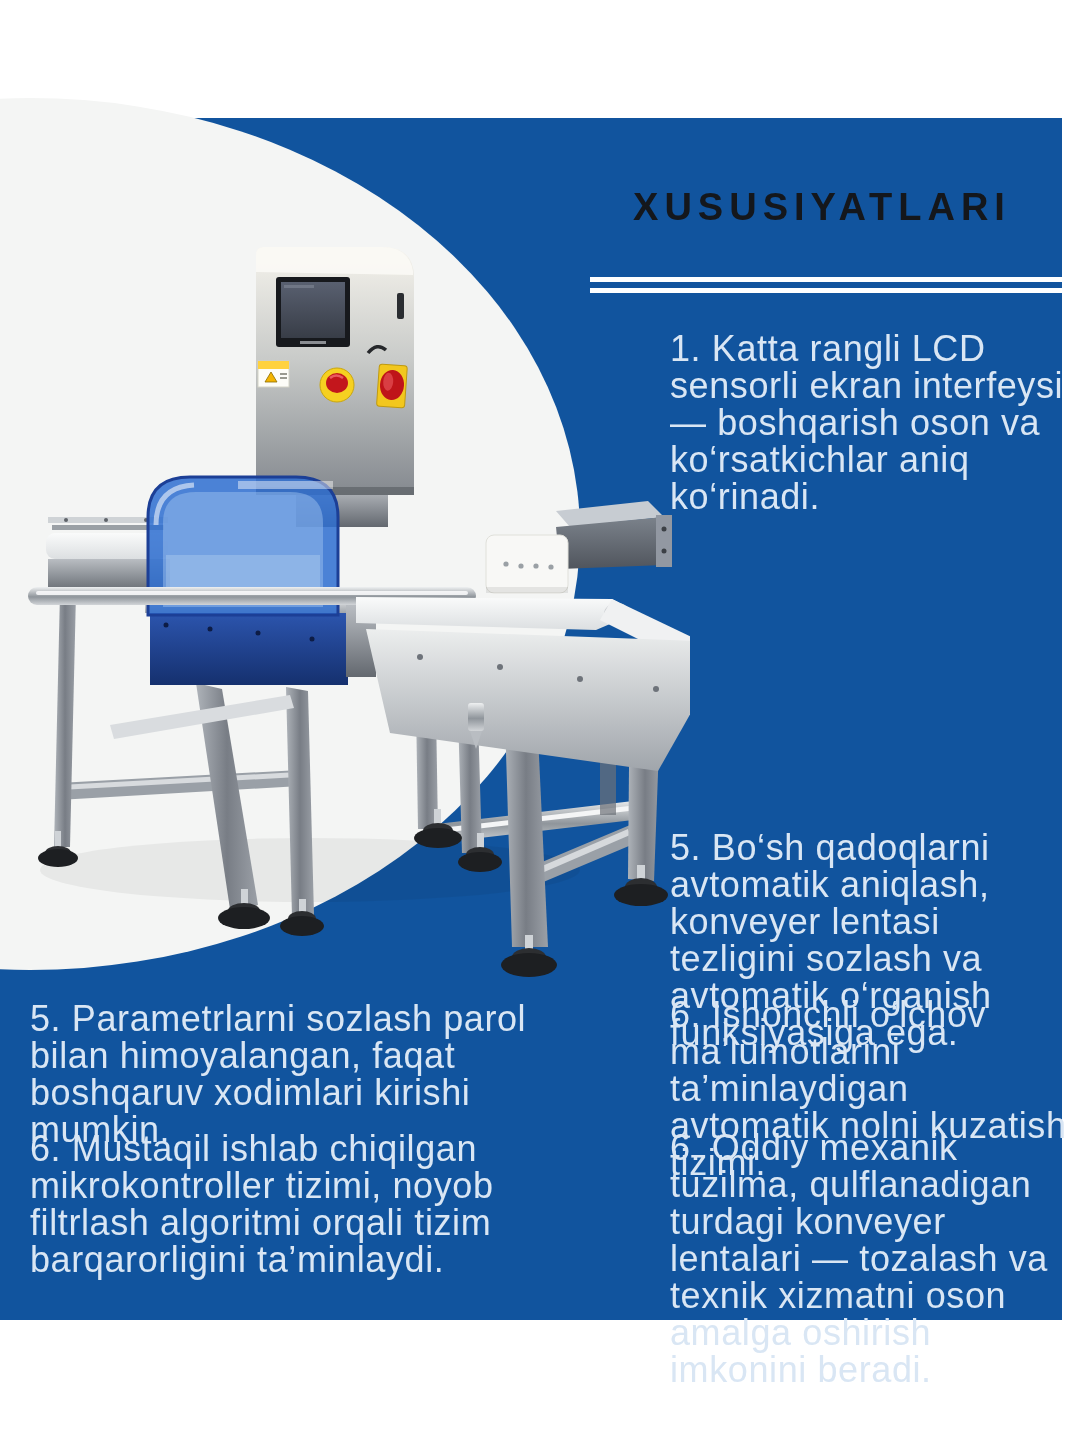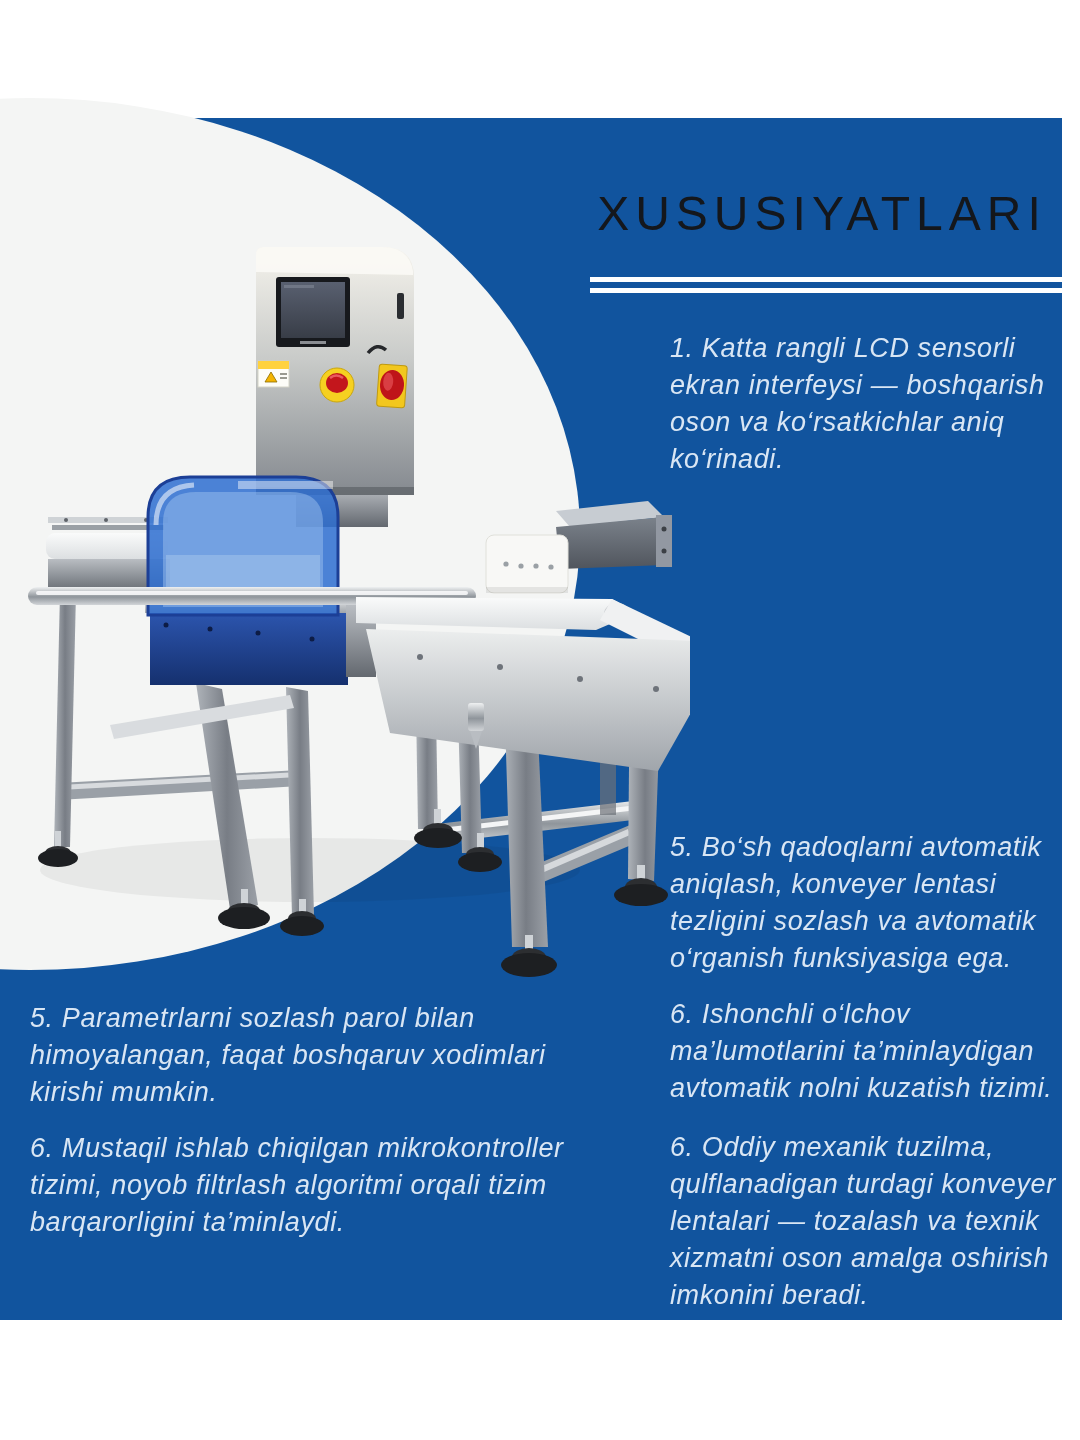--- a/index.html
+++ b/index.html
@@ -2,26 +2,26 @@
 <html><head>
 <meta charset="utf-8">
 <style>
   html,body{margin:0;padding:0;background:#dfe3e8;}
   .page{position:relative;width:1080px;height:1440px;background:#ffffff;overflow:hidden;
         font-family:"Liberation Sans","DejaVu Sans",sans-serif;}
   .blue-panel{position:absolute;left:0;top:118px;width:1062px;height:1202px;background:#11549E;}
   .white-blob{position:absolute;left:-520px;top:98px;width:1100px;height:872px;
               background:#f4f5f4;border-radius:50%;}
   .page-title{position:absolute;left:582px;top:186px;width:480px;text-align:center;
-              font-size:48px;font-weight:400;letter-spacing:6px;color:#14171C;white-space:nowrap;}
+              font-size:38px;font-weight:700;letter-spacing:6px;color:#14171C;white-space:nowrap;}
   .title-divider{position:absolute;left:590px;top:277px;width:472px;}
   .title-divider .bar{height:5px;background:#ffffff;}
   .title-divider .bar + .bar{margin-top:6px;}
-  .feature-p{position:absolute;font-size:27px;line-height:37px;letter-spacing:0.6px;
-             color:#D9E6F4;margin:0;font-style:italic;}
+  .feature-p{position:absolute;font-size:36px;line-height:37px;letter-spacing:0.6px;
+             color:#D9E6F4;margin:0;}
   .fr{left:670px;width:402px;}
   .fl{left:30px;width:548px;}
   .p1{top:330px}.p2{top:476px}.p3{top:618px}.p4{top:829px}.p6{top:996px}.p8{top:1129px}
   .p5{top:1000px}.p7{top:1130px}
   .machine{position:absolute;left:0;top:225px;width:690px;height:800px;}
 </style>
 </head>
 <body>
 
 <div class="page">

